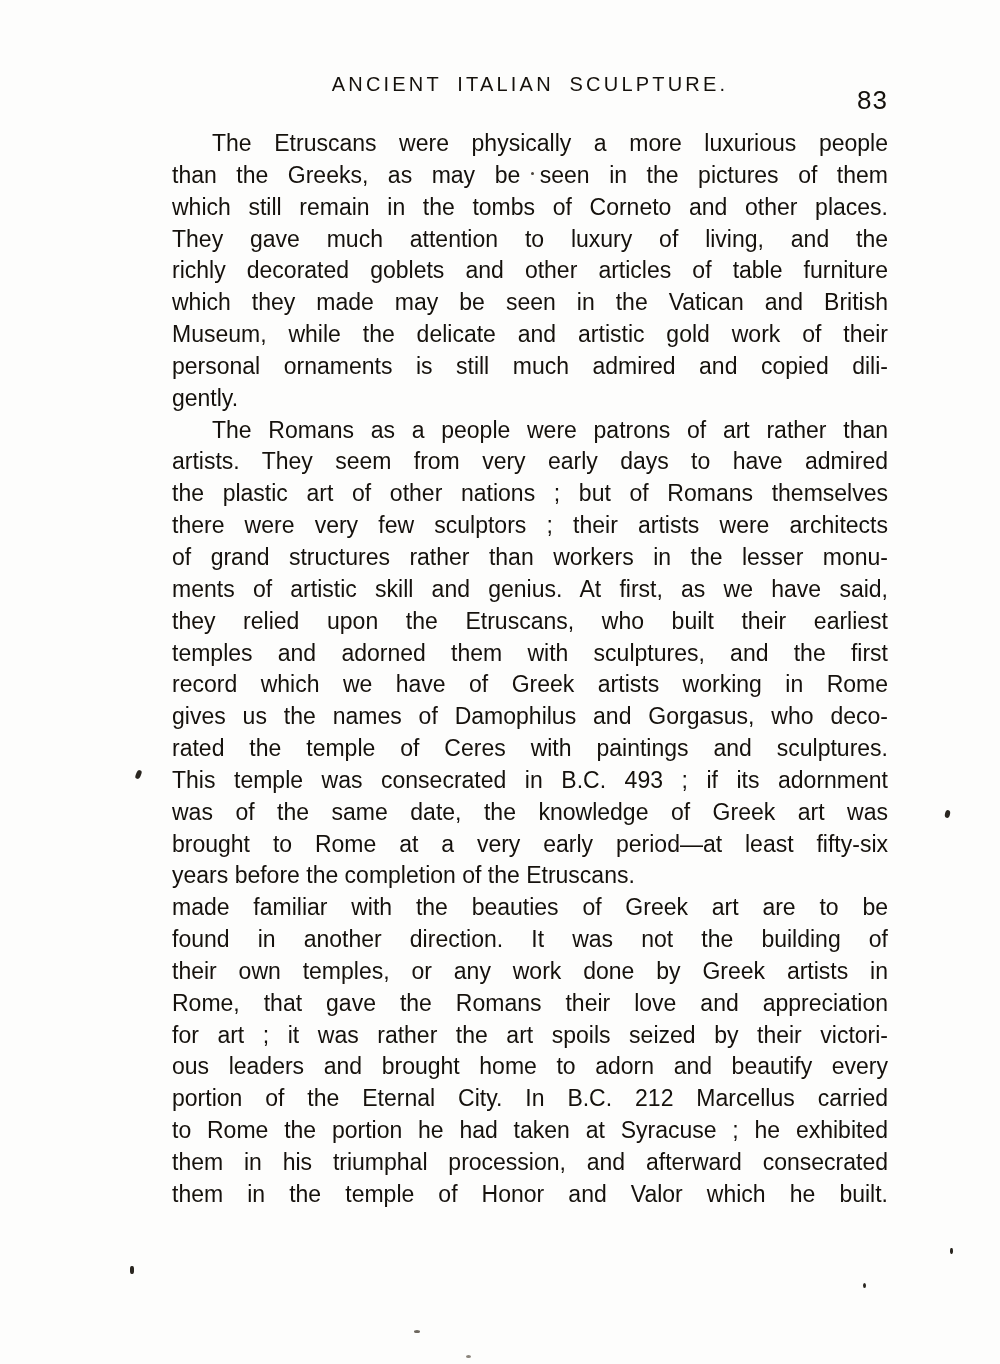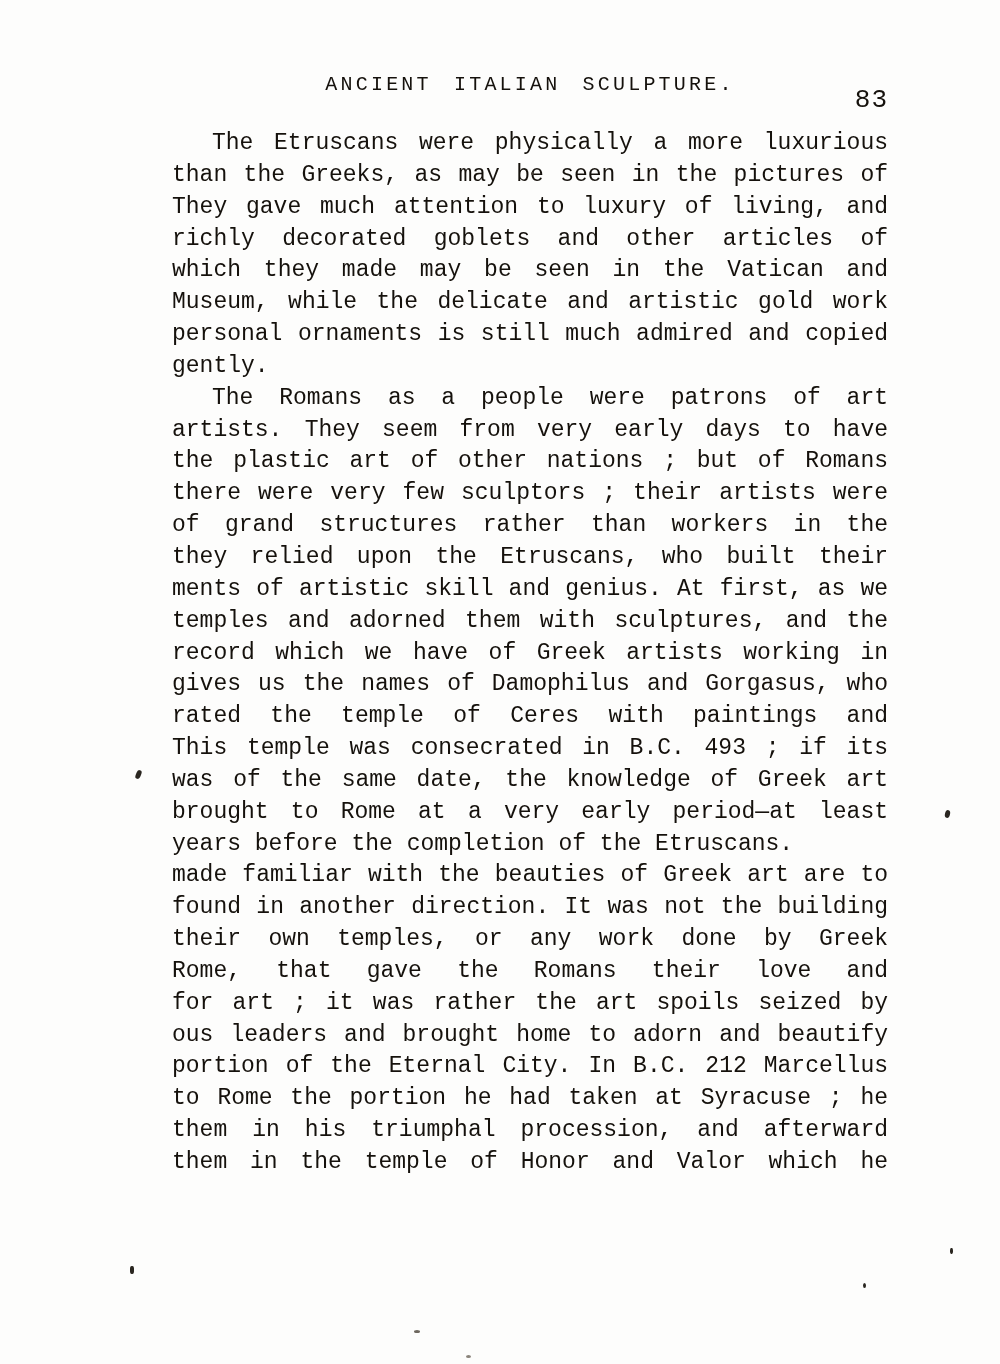--- a/index.html
+++ b/index.html
@@ -6,21 +6,21 @@
     margin: 0;
     padding: 0;
     background: #ffffff;
   }
   .page {
     position: relative;
     width: 1000px;
     height: 1364px;
     background: #fdfdfc;
     overflow: hidden;
-    font-family: Liberation Mono, monospace;
+    font-family: Liberation Sans, sans-serif;
     color: #15110c;
   }
   .header {
     position: absolute;
     top: 68px;
     left: 172px;
     width: 716px;
     height: 36px;
   }
   .running-title {
@@ -81,33 +81,34 @@
 <div class="page">
 
   <div class="header">
     <span class="running-title">ANCIENT ITALIAN SCULPTURE.</span>
     <span class="page-number">83</span>
   </div>
 
   <div class="textblock">
       <div class="line first">The Etruscans were physically a more luxurious people</div>
       <div class="line">than the Greeks, as may be seen in the pictures of them</div>
+      <div class="line">which still remain in the tombs of Corneto and other places.</div>
       <div class="line">They gave much attention to luxury of living, and the</div>
       <div class="line">richly decorated goblets and other articles of table furniture</div>
       <div class="line">which they made may be seen in the Vatican and British</div>
       <div class="line">Museum, while the delicate and artistic gold work of their</div>
       <div class="line">personal ornaments is still much admired and copied dili-</div>
       <div class="line lastshort">gently.</div>
       <div class="line first">The Romans as a people were patrons of art rather than</div>
       <div class="line">artists. They seem from very early days to have admired</div>
       <div class="line">the plastic art of other nations ; but of Romans themselves</div>
       <div class="line">there were very few sculptors ; their artists were architects</div>
       <div class="line">of grand structures rather than workers in the lesser monu-</div>
+      <div class="line">ments of artistic skill and genius. At first, as we have said,</div>
       <div class="line">they relied upon the Etruscans, who built their earliest</div>
-      <div class="line">ments of artistic skill and genius. At first, as we have said,</div>
       <div class="line">temples and adorned them with sculptures, and the first</div>
       <div class="line">record which we have of Greek artists working in Rome</div>
       <div class="line">gives us the names of Damophilus and Gorgasus, who deco-</div>
       <div class="line">rated the temple of Ceres with paintings and sculptures.</div>
       <div class="line">This temple was consecrated in B.C. 493 ; if its adornment</div>
       <div class="line">was of the same date, the knowledge of Greek art was</div>
       <div class="line">brought to Rome at a very early period—at least fifty-six</div>
       <div class="line lastshort">years before the completion of the Etruscans.</div>
       <div class="line">made familiar with the beauties of Greek art are to be</div>
       <div class="line">found in another direction. It was not the building of</div>

